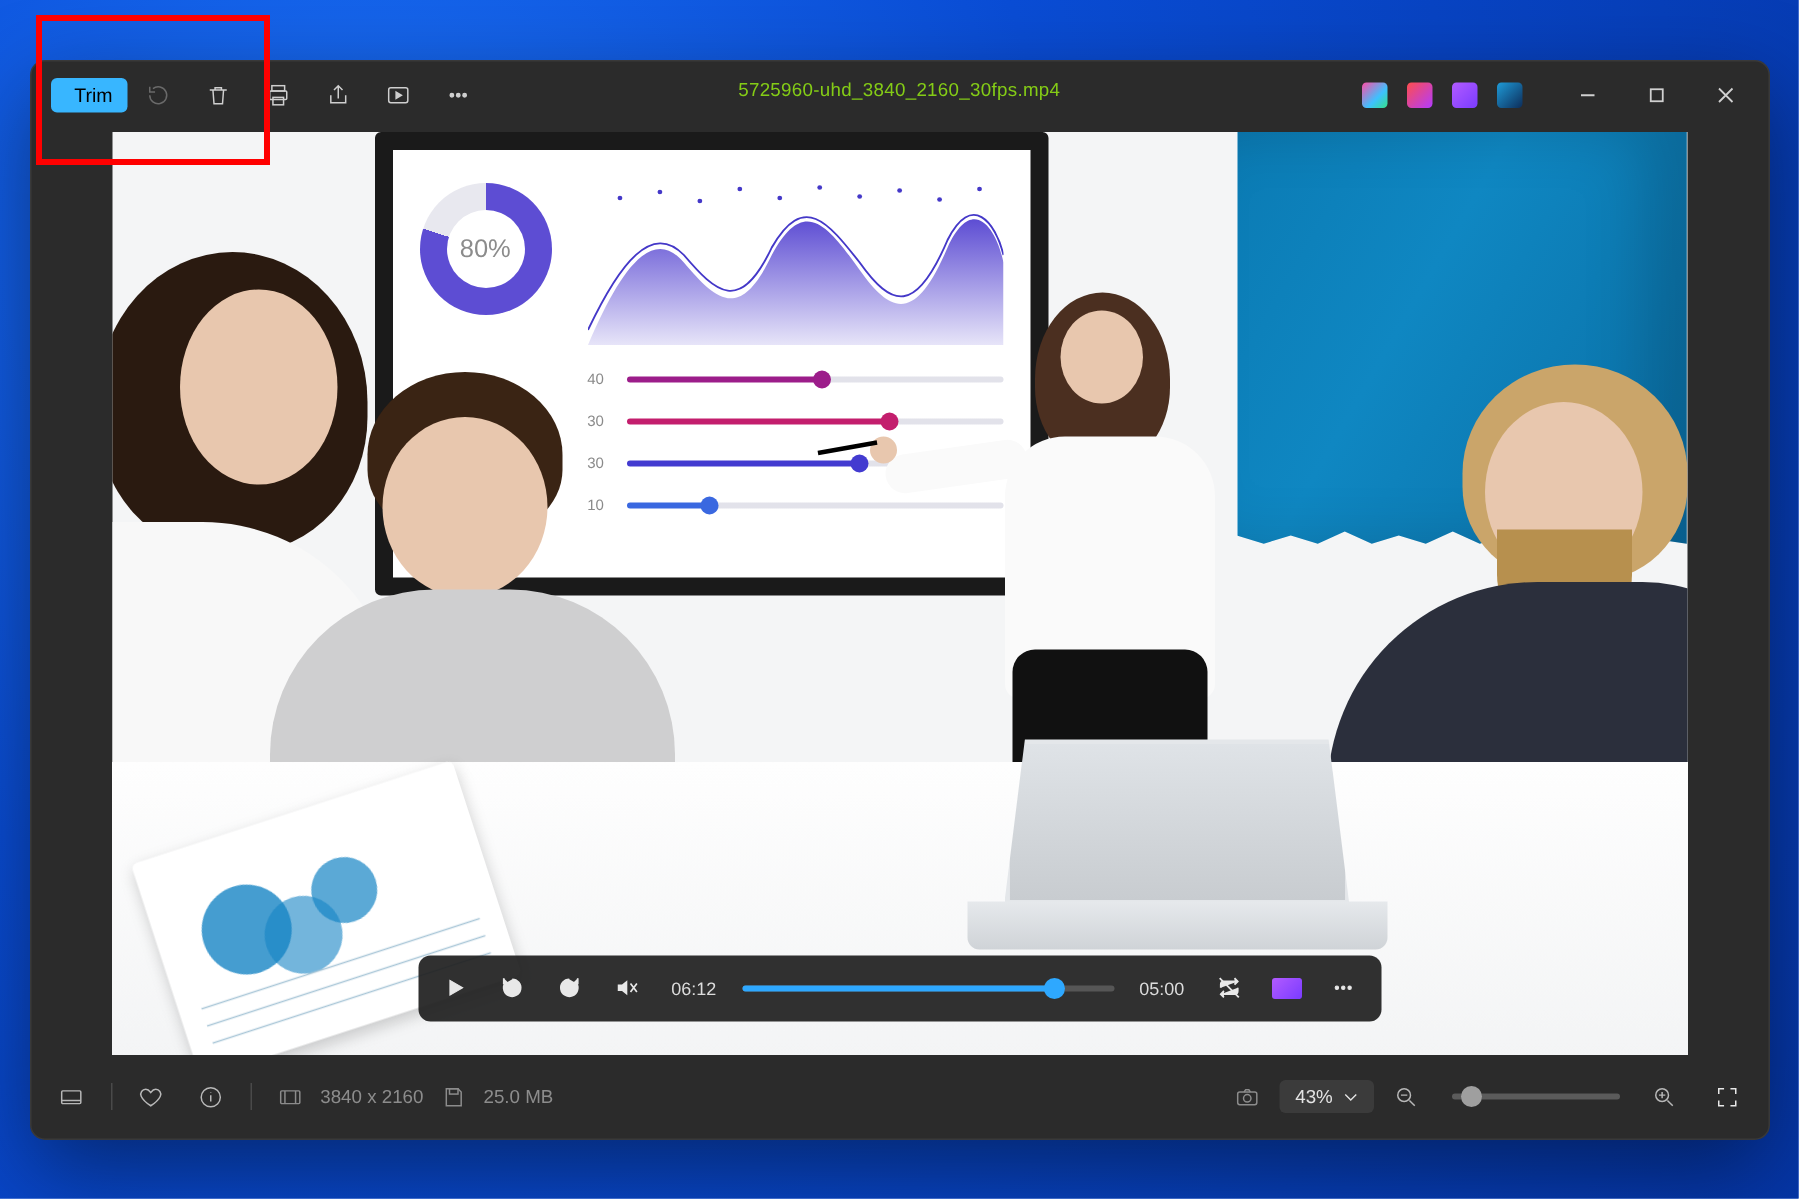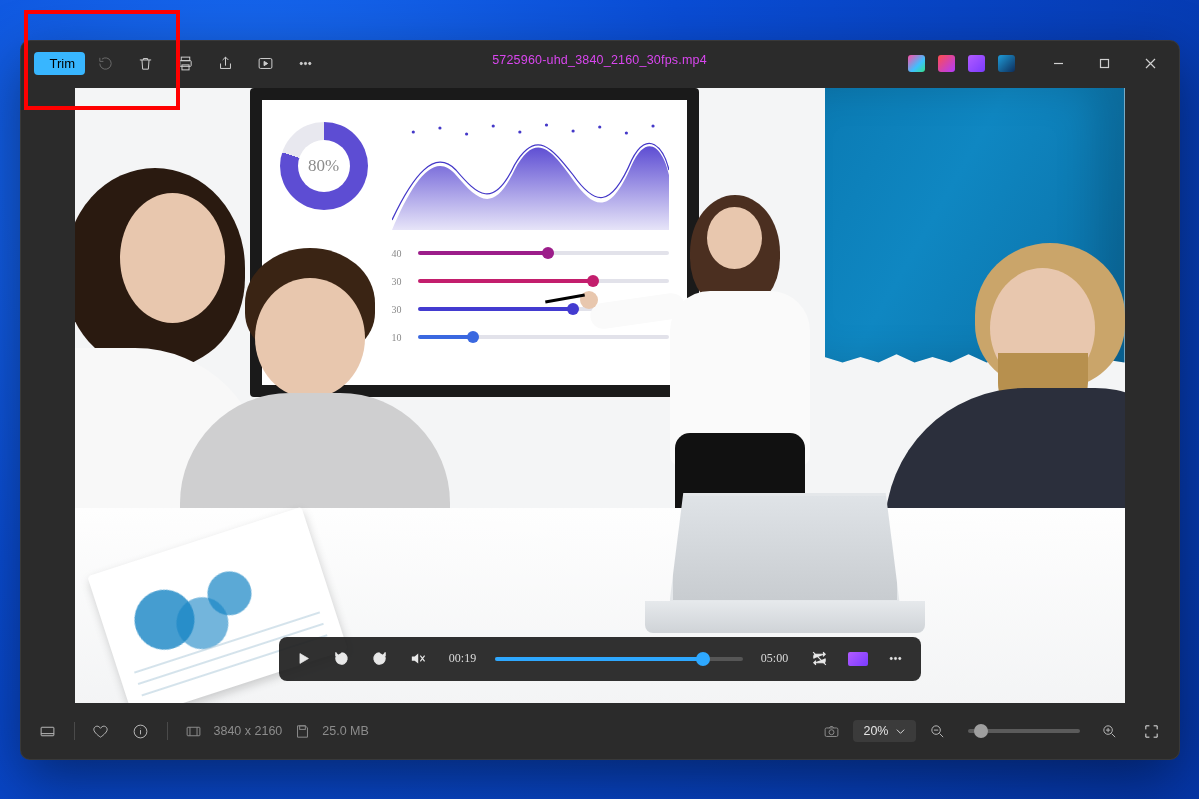--- a/index.html
+++ b/index.html
@@ -10,29 +10,29 @@
   
   .topbar{height:48px;display:flex;align-items:center;color:#cfcfcf;padding:0 6px;}
   .tbL{display:flex;align-items:center;gap:0;}
   .trim{
     display:flex;align-items:center;gap:6px;background:#38b6ff;color:#000;
     padding:4px 10px;border-radius:4px;margin-left:8px;font-size:13px;cursor:pointer;
   }
   .icbtn{width:40px;height:40px;display:flex;align-items:center;justify-content:center;color:#cfcfcf;border-radius:4px;}
   .icbtn.dim{color:#6a6a6a;}
   .icbtn svg{width:17px;height:17px;stroke:currentColor;fill:none;stroke-width:1.4;}
-  .title{position:absolute;left:0;right:0;top:0;height:40px;display:flex;align-items:center;justify-content:center;pointer-events:none;font-size:12.5px;color:#d946ef;letter-spacing:.2px;}
+  .title{position:absolute;left:0;right:0;top:0;height:40px;display:flex;align-items:center;justify-content:center;pointer-events:none;font-size:12.5px;color:#84cc16;letter-spacing:.2px;}
   .tbR{margin-left:auto;display:flex;align-items:center;}
   .appicon{width:30px;height:48px;display:flex;align-items:center;justify-content:center;}
   .appicon div{width:17px;height:17px;border-radius:3px;}
   .winctrl{width:46px;height:48px;display:flex;align-items:center;justify-content:center;color:#d0d0d0;}
   .winctrl svg{width:11px;height:11px;stroke:currentColor;fill:none;stroke-width:1.2;}
 
   
-  .view{flex:1;padding:0 55px;position:relative;font-family:Liberation Serif, serif;}
+  .view{flex:1;padding:0 55px;position:relative;}
   .frame{position:absolute;inset:0 55px 0 55px;background:#f4f5f6;overflow:hidden;}
   .curtain{position:absolute;top:0;right:0;width:300px;height:275px;
     background:linear-gradient(120deg,#0b7bb4 0%,#0f87c2 40%,#0a6ea4 100%);
     clip-path:polygon(
       0 0,100% 0,100% 100%,
       94% 99%,89% 100%,83% 98%,78% 100%,72% 97%,66% 100%,60% 98%,54% 100%,48% 97%,42% 100%,36% 98%,30% 100%,24% 97%,18% 100%,12% 98%,6% 100%,0 98%
     );
     box-shadow:inset -30px 0 40px rgba(0,0,0,.15);
   }
   .tv{position:absolute;top:0;left:175px;width:425px;height:285px;background:#fff;border:12px solid #1a1a1a;border-radius:4px;}
@@ -323,21 +323,21 @@
               <path d="M20 3v5h-5"></path>
               <text x="12" y="15" font-size="7" text-anchor="middle" fill="currentColor" stroke="none">30</text>
             </svg>
           </div>
         <div class="pbtn">
             <svg viewBox="0 0 24 24" fill="none" stroke-width="1.6">
               <path d="M4 9v6h4l5 4V5L8 9H4z" fill="currentColor" stroke="none"></path>
               <path d="M16 8l6 8M22 8l-6 8"></path>
             </svg>
           </div>
-        <span class="ptime">00:19</span>
+        <span class="ptime">06:12</span>
         <div class="seek">
             <div class="fill"></div>
             <div class="knob"></div>
           </div>
         <span class="ptime">05:00</span>
         <div class="pbtn">
             <svg viewBox="0 0 24 24" fill="none" stroke-width="1.6">
               <path d="M17 3l3 3-3 3"></path>
               <path d="M4 12V9a3 3 0 0 1 3-3h13"></path>
               <path d="M7 21l-3-3 3-3"></path>
@@ -396,21 +396,21 @@
 
     <div class="sbR">
       <div class="sb dim">
           <svg viewBox="0 0 24 24">
             <rect x="3" y="7" width="18" height="12" rx="2"></rect>
             <circle cx="12" cy="13" r="3.5"></circle>
             <path d="M9 7l1.5-2h3L15 7"></path>
           </svg>
         </div>
       <div class="zoomVal">
-        <span>20%</span>
+        <span>43%</span>
         <svg viewBox="0 0 12 12">
             <path d="M2 4l4 4 4-4"></path>
           </svg>
       </div>
       <div class="sb">
           <svg viewBox="0 0 24 24">
             <circle cx="10" cy="10" r="6"></circle>
             <path d="M20 20l-5-5M7 10h6"></path>
           </svg>
         </div>

